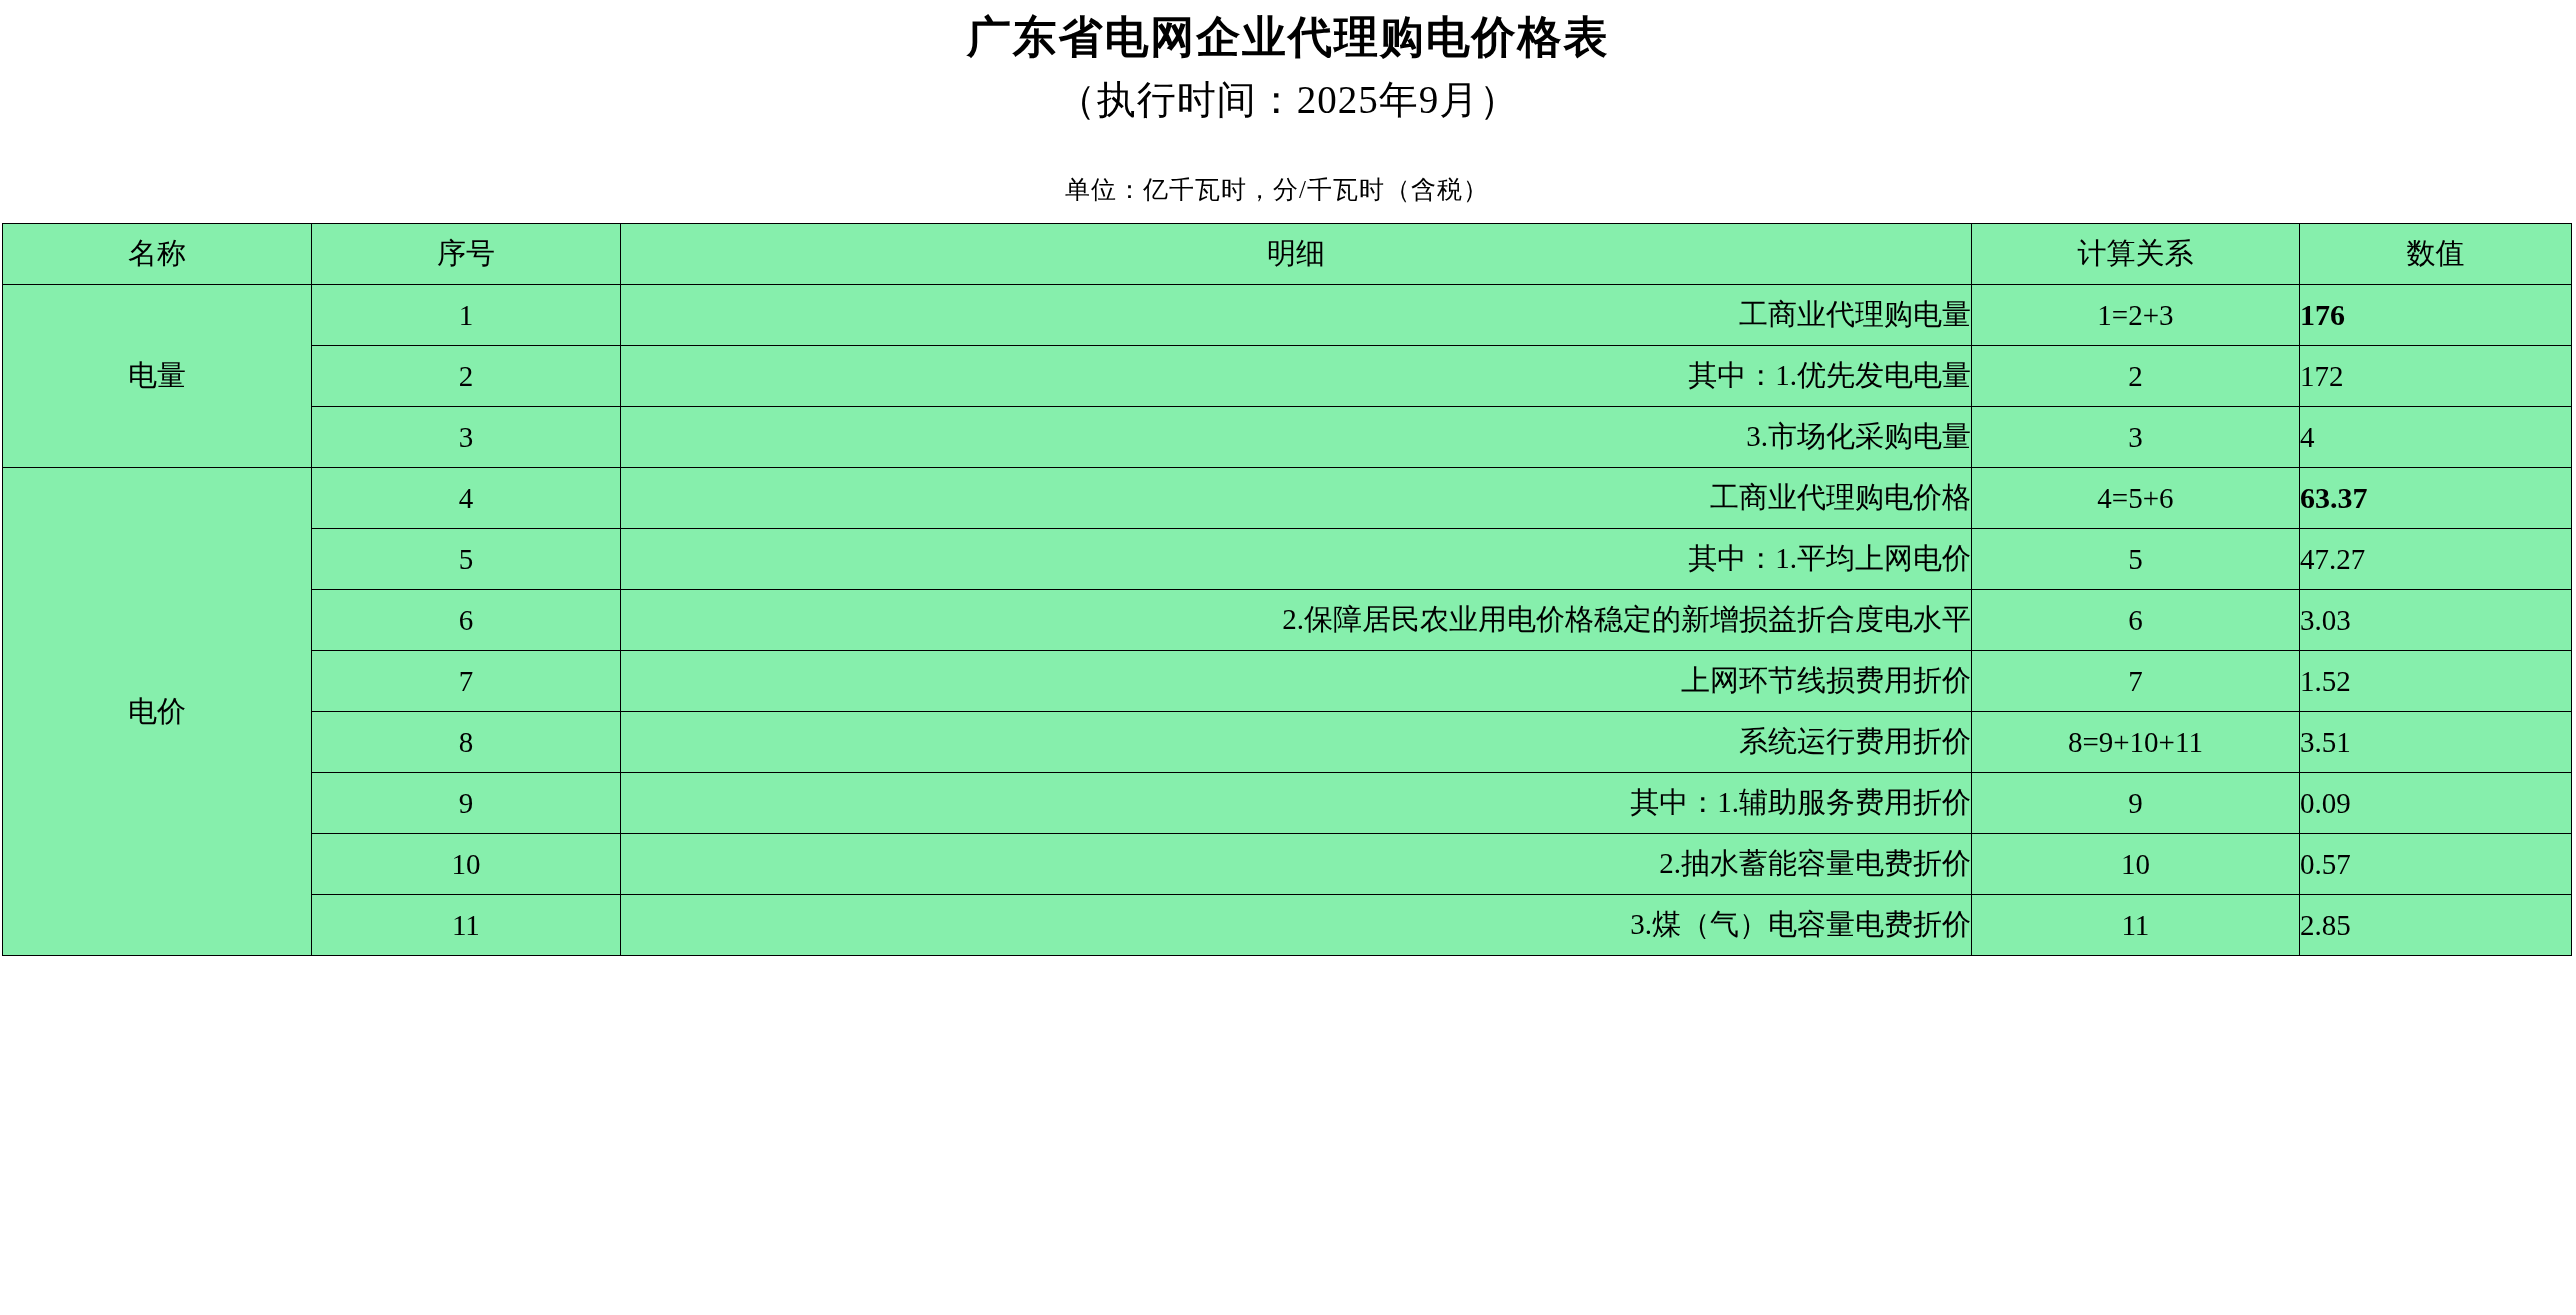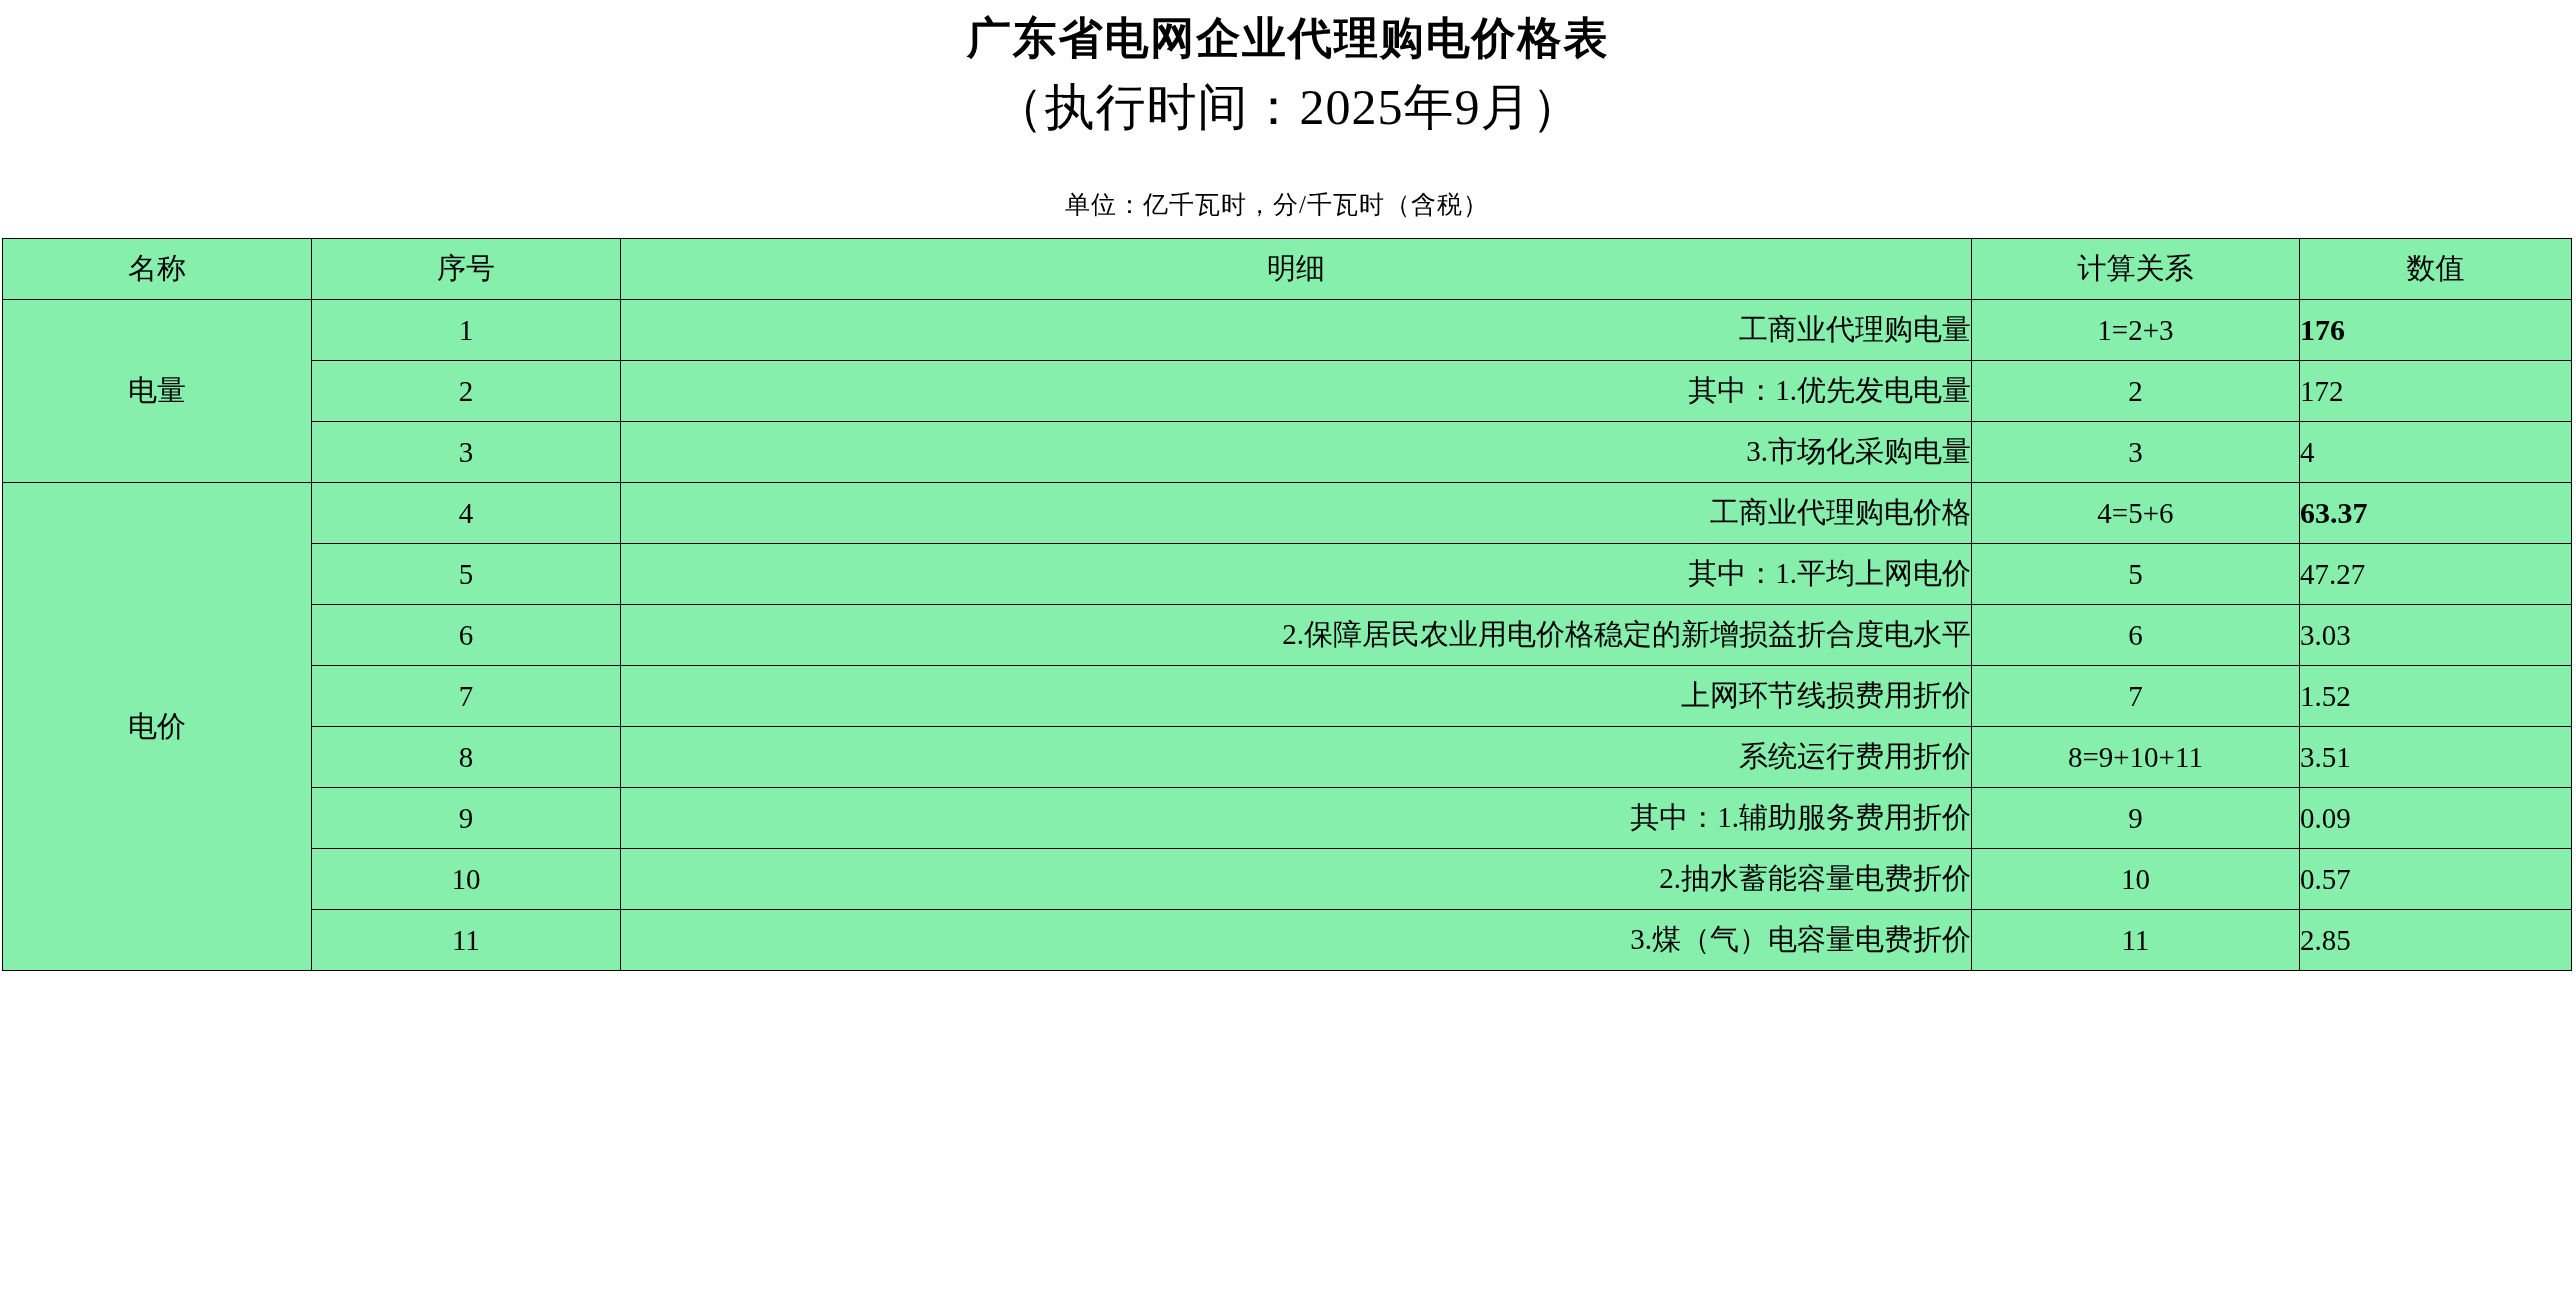--- a/index.html
+++ b/index.html
@@ -18,29 +18,29 @@
     position: relative;
     width: 2576px;
     height: 1315px;
     box-sizing: border-box;
   }
   .title-block {
     text-align: center;
     padding-top: 9.6px;
   }
   .title-line1 {
-    font-family: Liberation Sans, sans-serif;
+    font-family: Liberation Serif, serif;
     font-weight: bold;
     font-size: 44px;
     letter-spacing: 1.9px;
     line-height: 1.25;
   }
   .title-line2 {
     font-family: "Liberation Serif", serif;
-    font-size: 50px;
+    font-size: 39px;
     letter-spacing: 1px;
     line-height: 1.35;
     margin-top: 9.6px;
   }
   .unit-line {
     text-align: center;
     font-size: 25px;
     padding-right: 22px;
     margin-top: 46px;
     letter-spacing: 1px;

